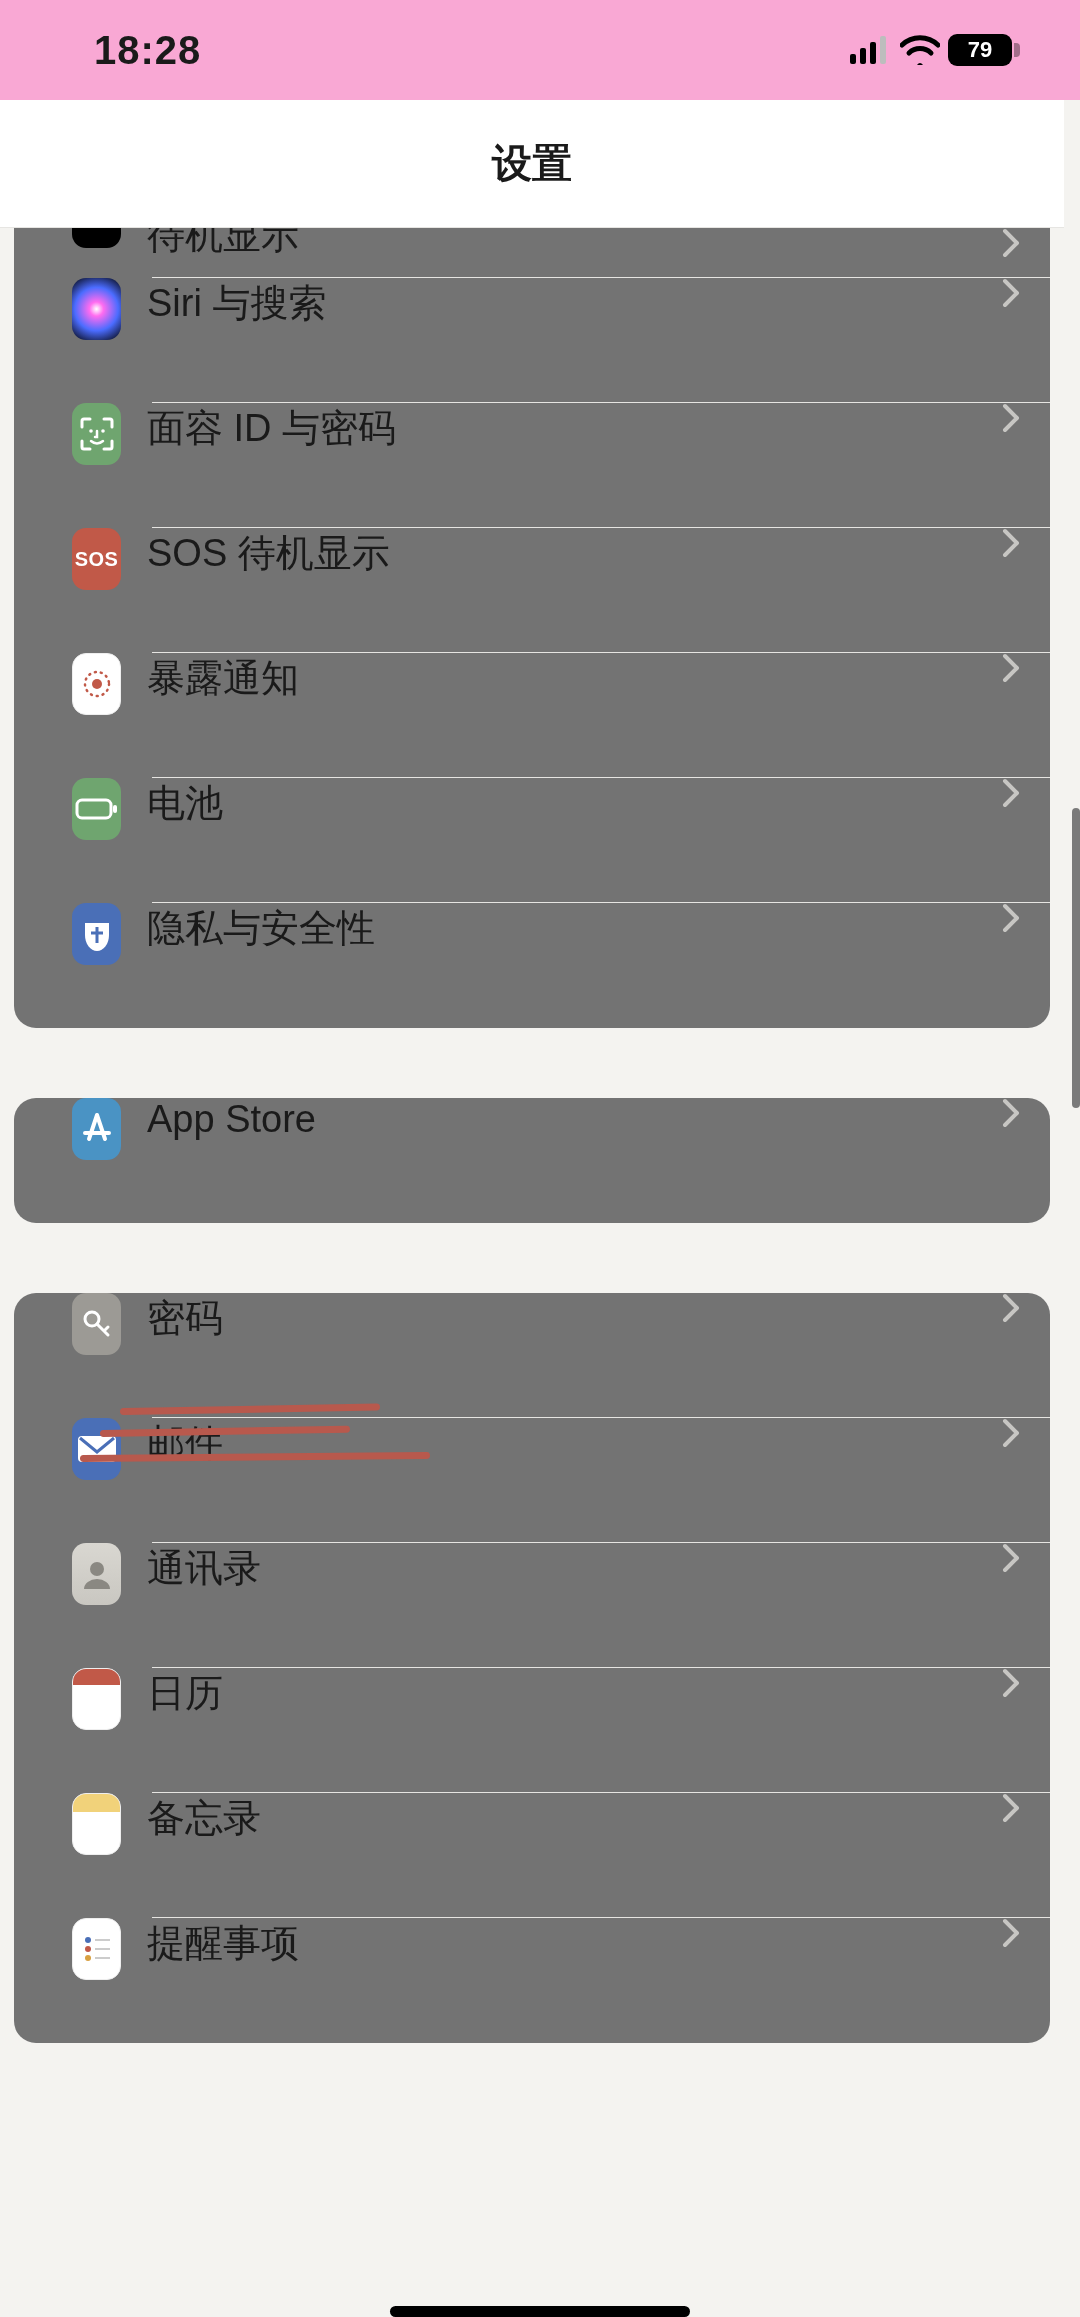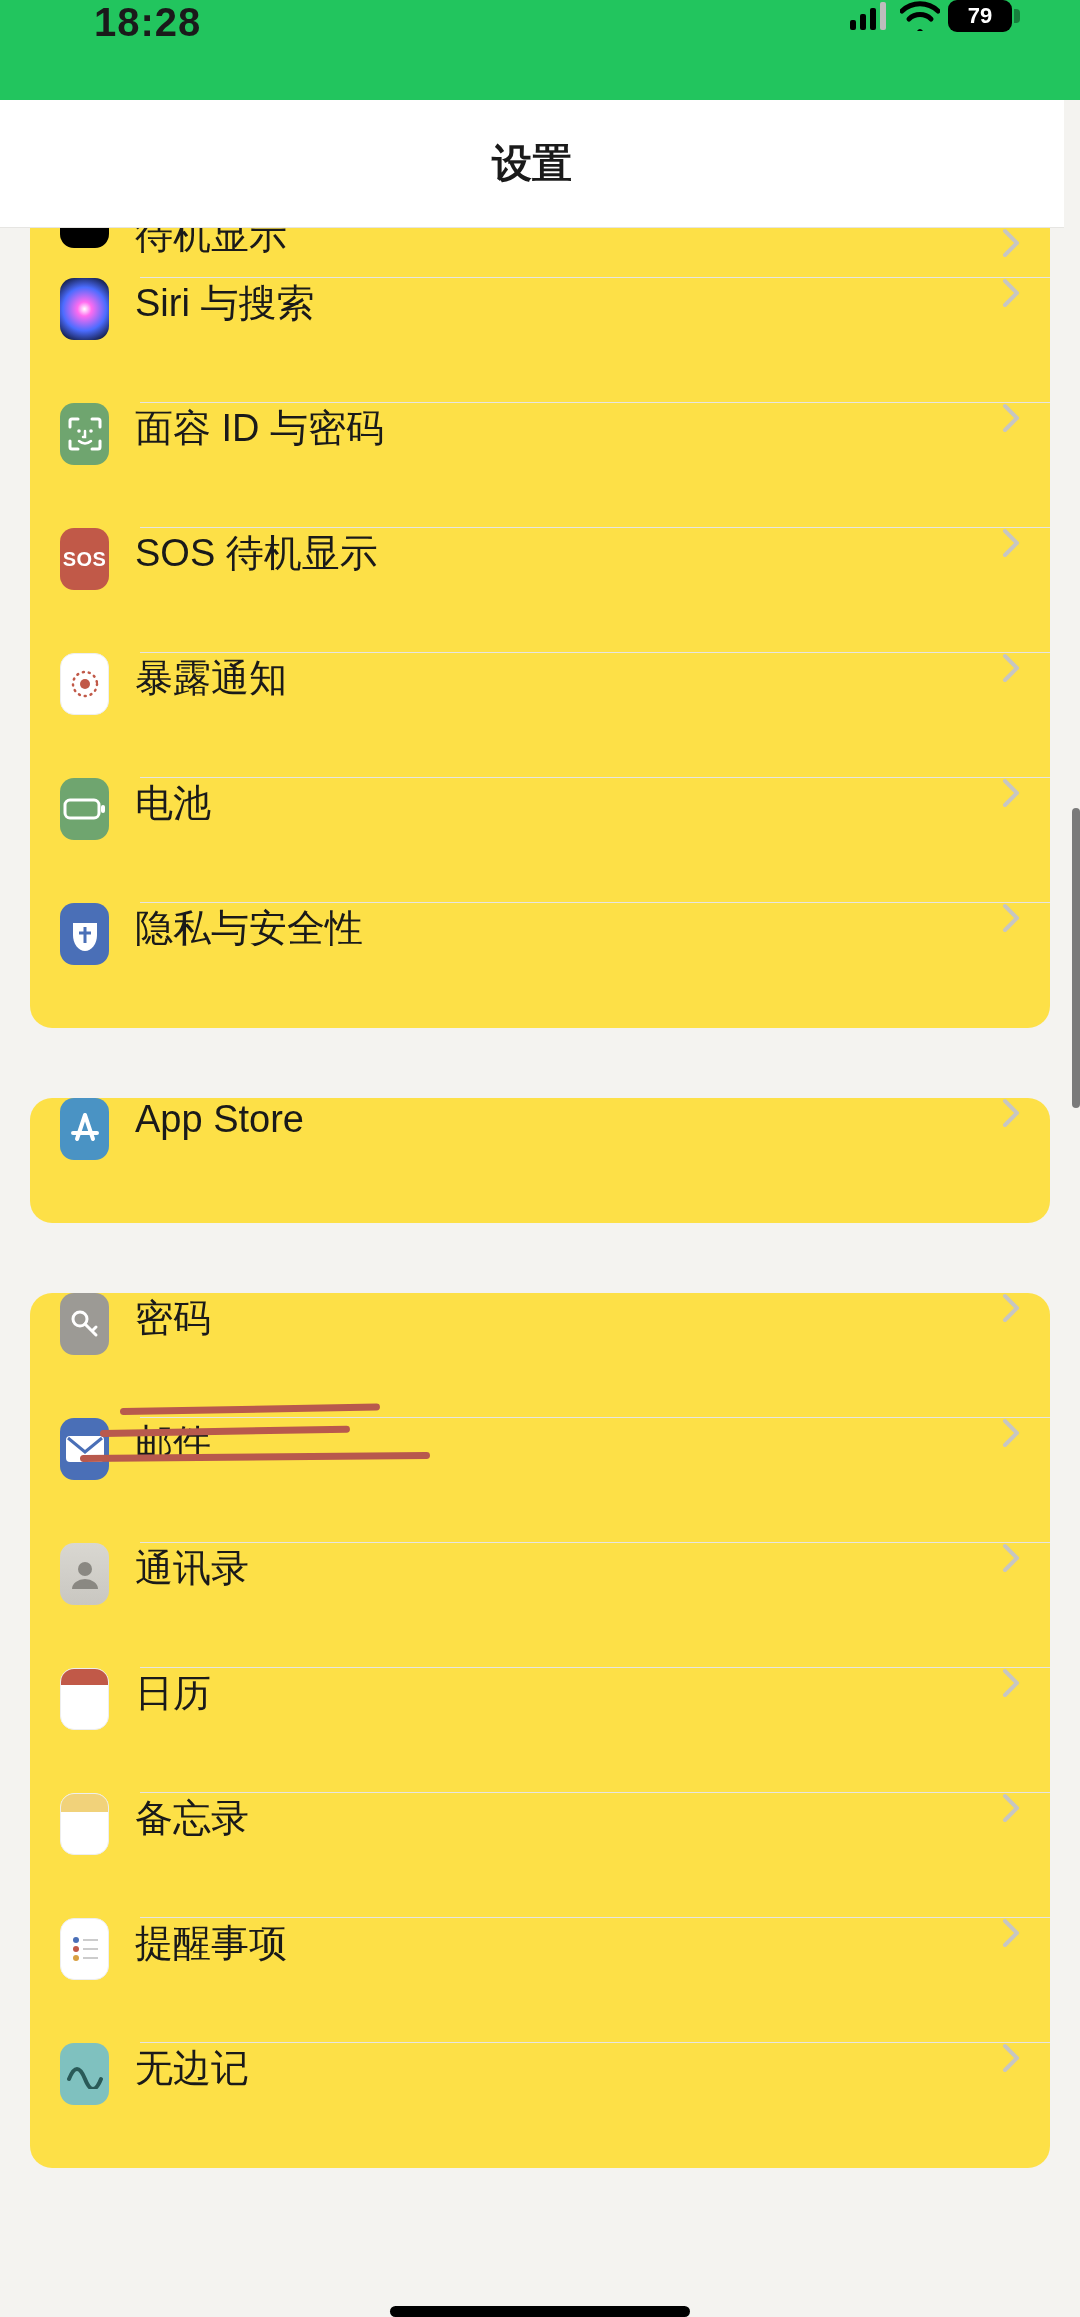--- a/index.html
+++ b/index.html
@@ -11,23 +11,23 @@
     color: #1a1a1a;
     overflow: hidden;
     position: relative;
   }
 
   
   .status-bar {
     position: absolute;
     top: 0; left: 0; right: 0;
     height: 100px;
-    background: #22c55e;
+    background: #f9a8d4;
     display: flex;
-    align-items: flex-start;
+    align-items: center;
     justify-content: space-between;
     padding: 0 60px 0 94px;
   }
   .status-time {
     font-size: 40px;
     font-weight: 700;
     letter-spacing: 1px;
   }
   .status-right {
     display: flex;
@@ -71,23 +71,24 @@
     font-weight: 600;
   }
 
   
   .scroll {
     position: absolute;
     top: 228px; left: 0; right: 0; bottom: 0;
     overflow: hidden;
   }
   .group {
-    background: #fde047;
-    margin: 0 30px 70px 30px;
+    background: #737373;
+    margin: 0 30px 70px 14px;
     border-radius: 22px;
+    padding-left: 28px;
   }
   .group.first { margin-top: 0; border-top-left-radius:0; border-top-right-radius:0;}
   .row {
     display: flex;
     align-items: flex-start;
     height: 125px;
     padding-left: 30px;
     position: relative;
     cursor: pointer;
   }
@@ -397,33 +398,20 @@
           </svg>
       </span>
       <span class="label">提醒事项</span>
       <span class="chevron">
         <svg width="18" height="30" viewBox="0 0 18 30">
             <path d="M3 3 L15 15 L3 27" stroke-width="4" fill="none" stroke-linecap="round" stroke-linejoin="round"></path>
           </svg>
       </span>
     </div>
 
-    <div class="row">
-      <span class="icon ic-freeform">
-        <svg width="40" height="30" viewBox="0 0 40 30">
-            <path d="M4 20 q8 -20 16 0 t16 0" stroke="#2a5a58" stroke-width="4" fill="none" stroke-linecap="round"></path>
-          </svg>
-      </span>
-      <span class="label">无边记</span>
-      <span class="chevron">
-        <svg width="18" height="30" viewBox="0 0 18 30">
-            <path d="M3 3 L15 15 L3 27" stroke-width="4" fill="none" stroke-linecap="round" stroke-linejoin="round"></path>
-          </svg>
-      </span>
-    </div>
   </div>
 
   <div class="scroll-indicator"></div>
 </div>
 
 <div class="anno" style="left:120px; top:1408px; width:260px; transform:rotate(-1deg);"></div>
 <div class="anno" style="left:100px; top:1430px; width:250px; transform:rotate(-1deg);"></div>
 <div class="anno" style="left:80px;  top:1455px; width:350px; transform:rotate(-0.5deg);"></div>
 
 <div class="home-indicator"></div>

